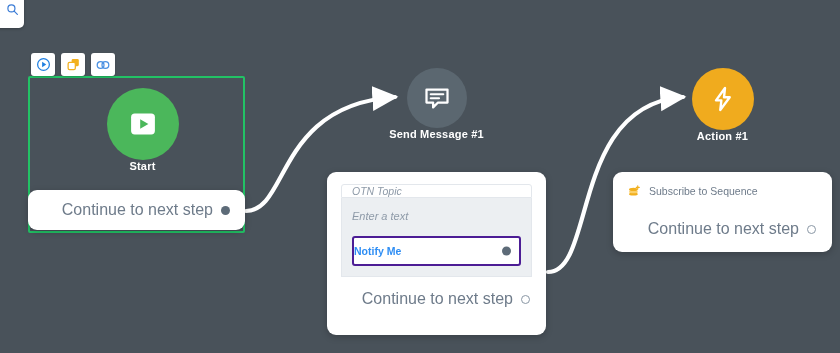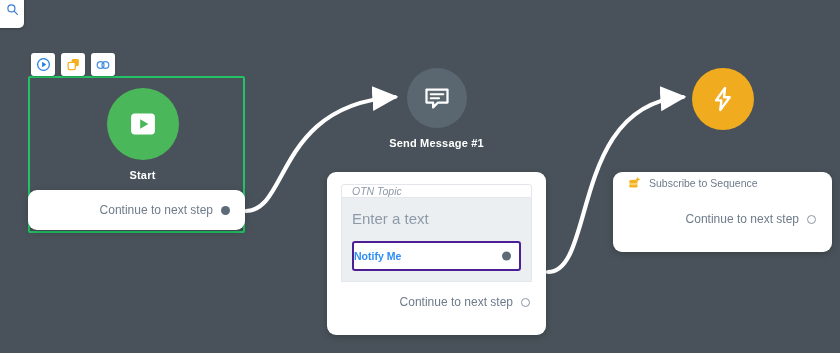--- a/index.html
+++ b/index.html
@@ -34,30 +34,30 @@
   #connectors{position:absolute;left:0;top:0;width:840px;height:353px;z-index:1;}
 
   
   .node{position:absolute;z-index:3;}
   .node-circle{
     border-radius:50%;display:flex;align-items:center;justify-content:center;
     margin:0 auto;
   }
   .node-title{
     text-align:center;color:#ffffff;font-size:11px;font-weight:bold;
-    margin-top:9px;letter-spacing:.2px;
+    letter-spacing:.2px;
   }
   .card{
     background:#ffffff;border-radius:9px;
     box-shadow:0 2px 7px rgba(0,0,0,.22);
     box-sizing:border-box;position:relative;
   }
   .row-next{
     display:flex;align-items:center;justify-content:flex-end;gap:8px;
-    color:#6e7b8a;font-size:12px;
+    color:#6e7b8a;font-size:16px;
   }
   .dot-filled{width:9px;height:9px;border-radius:50%;background:#5d6b78;flex:none;}
   .dot-hollow{width:9px;height:9px;border-radius:50%;border:1.4px solid #8a97a5;box-sizing:border-box;flex:none;}
 
   
   #start-node{left:28px;top:76px;width:229px;}
   #start-selection{
     position:absolute;left:28px;top:76px;width:217px;height:157px;
     border:2px solid #22c265;border-radius:2px;box-sizing:border-box;z-index:2;
   }
@@ -77,36 +77,36 @@
   }
   .otn-field{
     background:#ffffff;border:1px solid #e3e7ec;border-radius:3px 3px 0 0;
     padding:0 10px;font-size:10.5px;font-style:italic;color:#8e9aa8;
     box-sizing:border-box;
   }
   .text-panel{
     background:#eceff2;border:1px solid #e3e7ec;border-top:none;
     padding:12px 10px 10px 10px;box-sizing:border-box;
   }
-  .enter-text{font-size:15px;color:#8e9aa8;margin-bottom:14px;}
+  .enter-text{font-size:11px;font-style:italic;color:#8e9aa8;margin-bottom:14px;}
   .quick-reply{
     background:#ffffff;border:2px solid #4c1d95;border-radius:3px;
     height:26px;display:flex;align-items:center;justify-content:flex-start;
     position:relative;
   }
   .quick-reply span{color:#2f8ef4;font-size:10.5px;font-weight:bold;}
   .quick-reply .dot-filled{position:absolute;right:8px;top:50%;transform:translateY(-50%);}
   #message-card .row-next{margin-top:13px;padding-right:2px;}
 
   
   #action-node{left:613px;top:68px;width:219px;}
   #action-node .node-circle{width:62px;height:62px;background:#f0ab1e;}
   #action-card{
     position:absolute;left:613px;top:172px;width:219px;height:80px;
-    padding:4px 14px;z-index:4;
+    padding:12px 14px;z-index:4;
   }
   .sub-row{display:flex;align-items:center;gap:8px;}
   .sub-row .label{color:#6e7b8a;font-size:10.5px;}
   #action-card .row-next{margin-top:22px;padding-right:2px;}
 </style>
 </head>
 <body>
 
 <div class="canvas">
 
@@ -189,20 +189,21 @@
       <span class="dot-hollow"></span>
     </div>
   </div>
 
   <div id="action-node" class="node">
     <div class="node-circle">
       <svg width="30" height="30" viewBox="0 0 24 24">
         <path d="M13.6,3.2 L6.4,13.1 h4.3 l-0.9,7.7 7.6,-10.2 h-4.6 z" fill="none" stroke="#ffffff" stroke-width="1.9" stroke-linejoin="round"></path>
       </svg>
     </div>
+    <div class="node-title">Action #1</div>
   </div>
   <div id="action-card" class="card">
     <div class="sub-row">
       <svg width="14" height="14" viewBox="0 0 24 24">
         <ellipse cx="11" cy="17.2" rx="7.6" ry="2.7" fill="#f2b01e"></ellipse>
         <ellipse cx="11" cy="13.2" rx="7.6" ry="2.7" fill="#fbd06b"></ellipse>
         <ellipse cx="11" cy="9.3" rx="7.6" ry="2.7" fill="#f2b01e"></ellipse>
         <line x1="18.4" y1="3.2" x2="18.4" y2="8.4" stroke="#f2b01e" stroke-width="1.9" stroke-linecap="round"></line>
         <line x1="15.8" y1="5.8" x2="21" y2="5.8" stroke="#f2b01e" stroke-width="1.9" stroke-linecap="round"></line>
       </svg>

